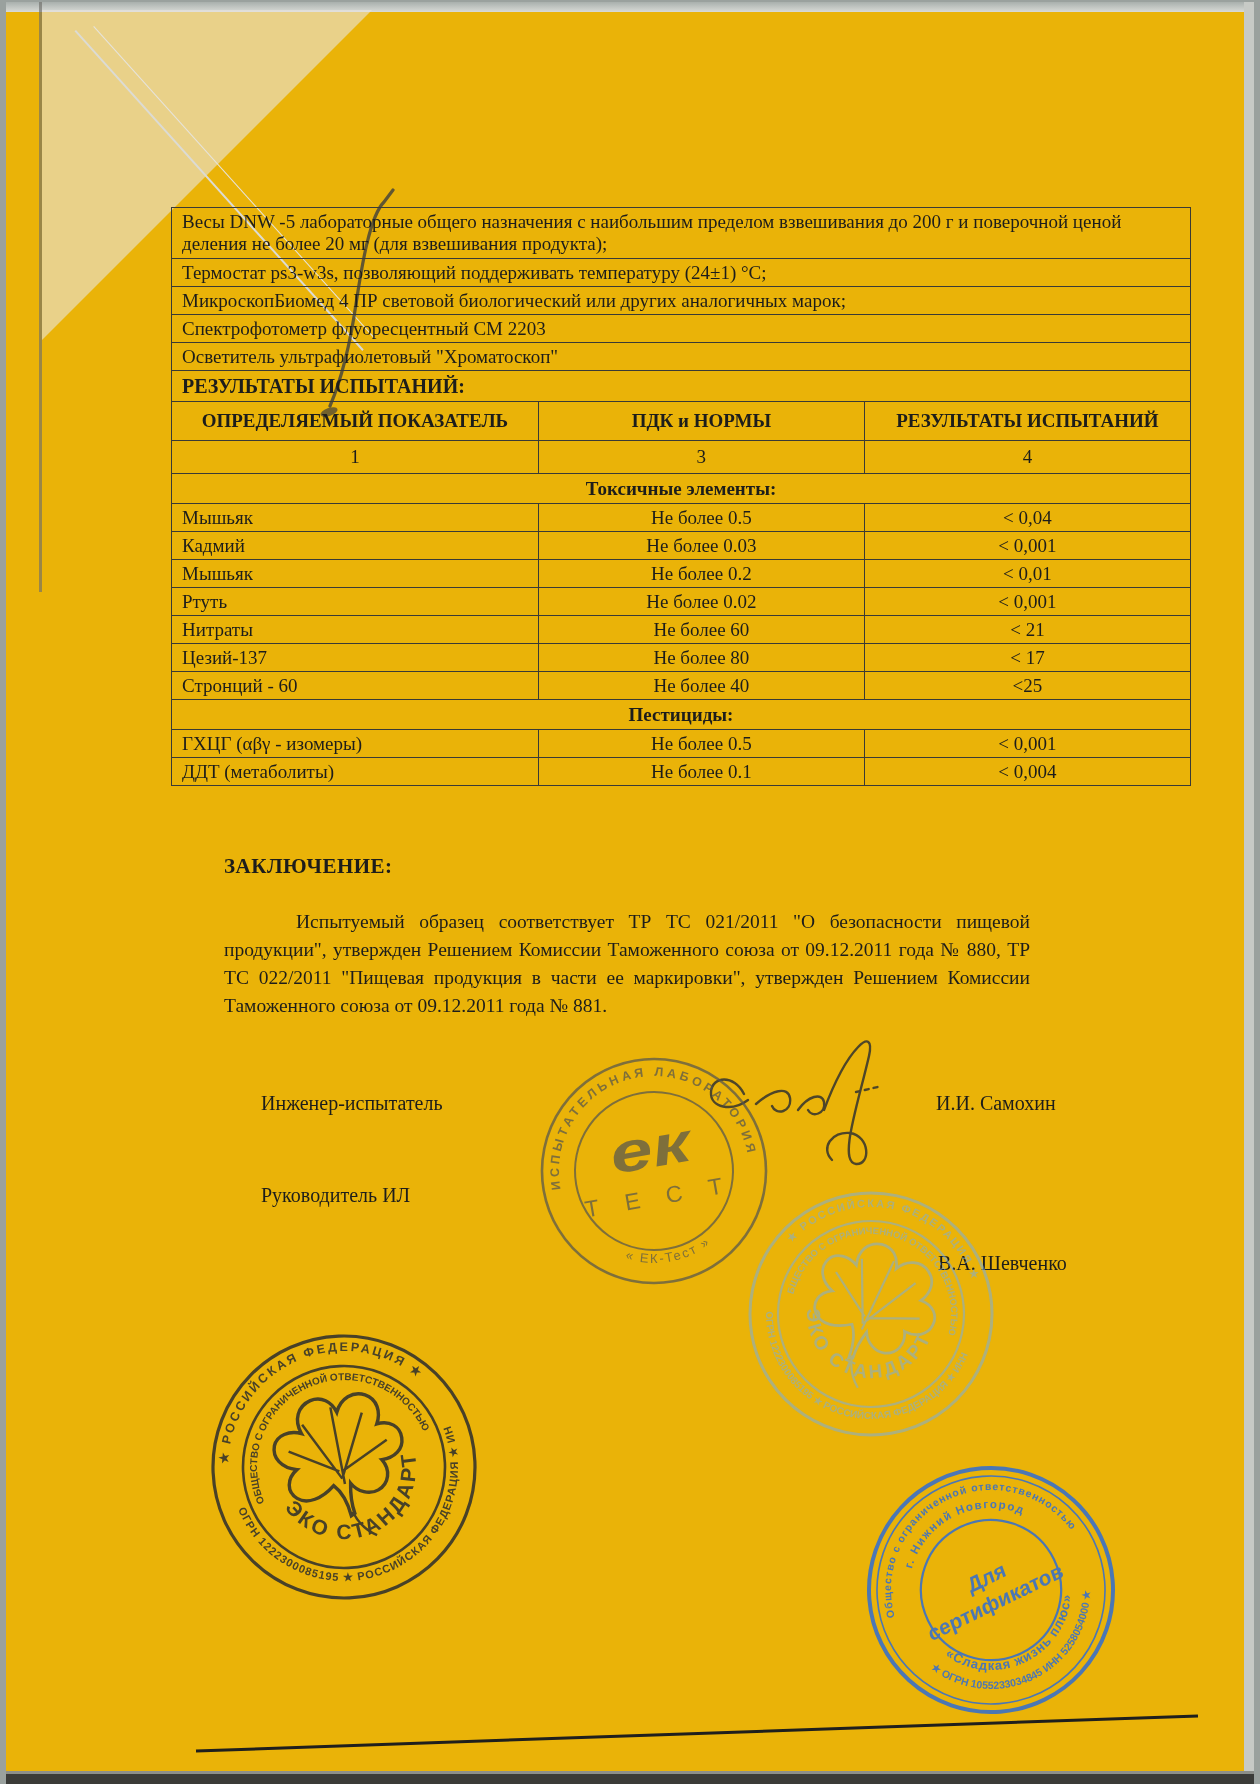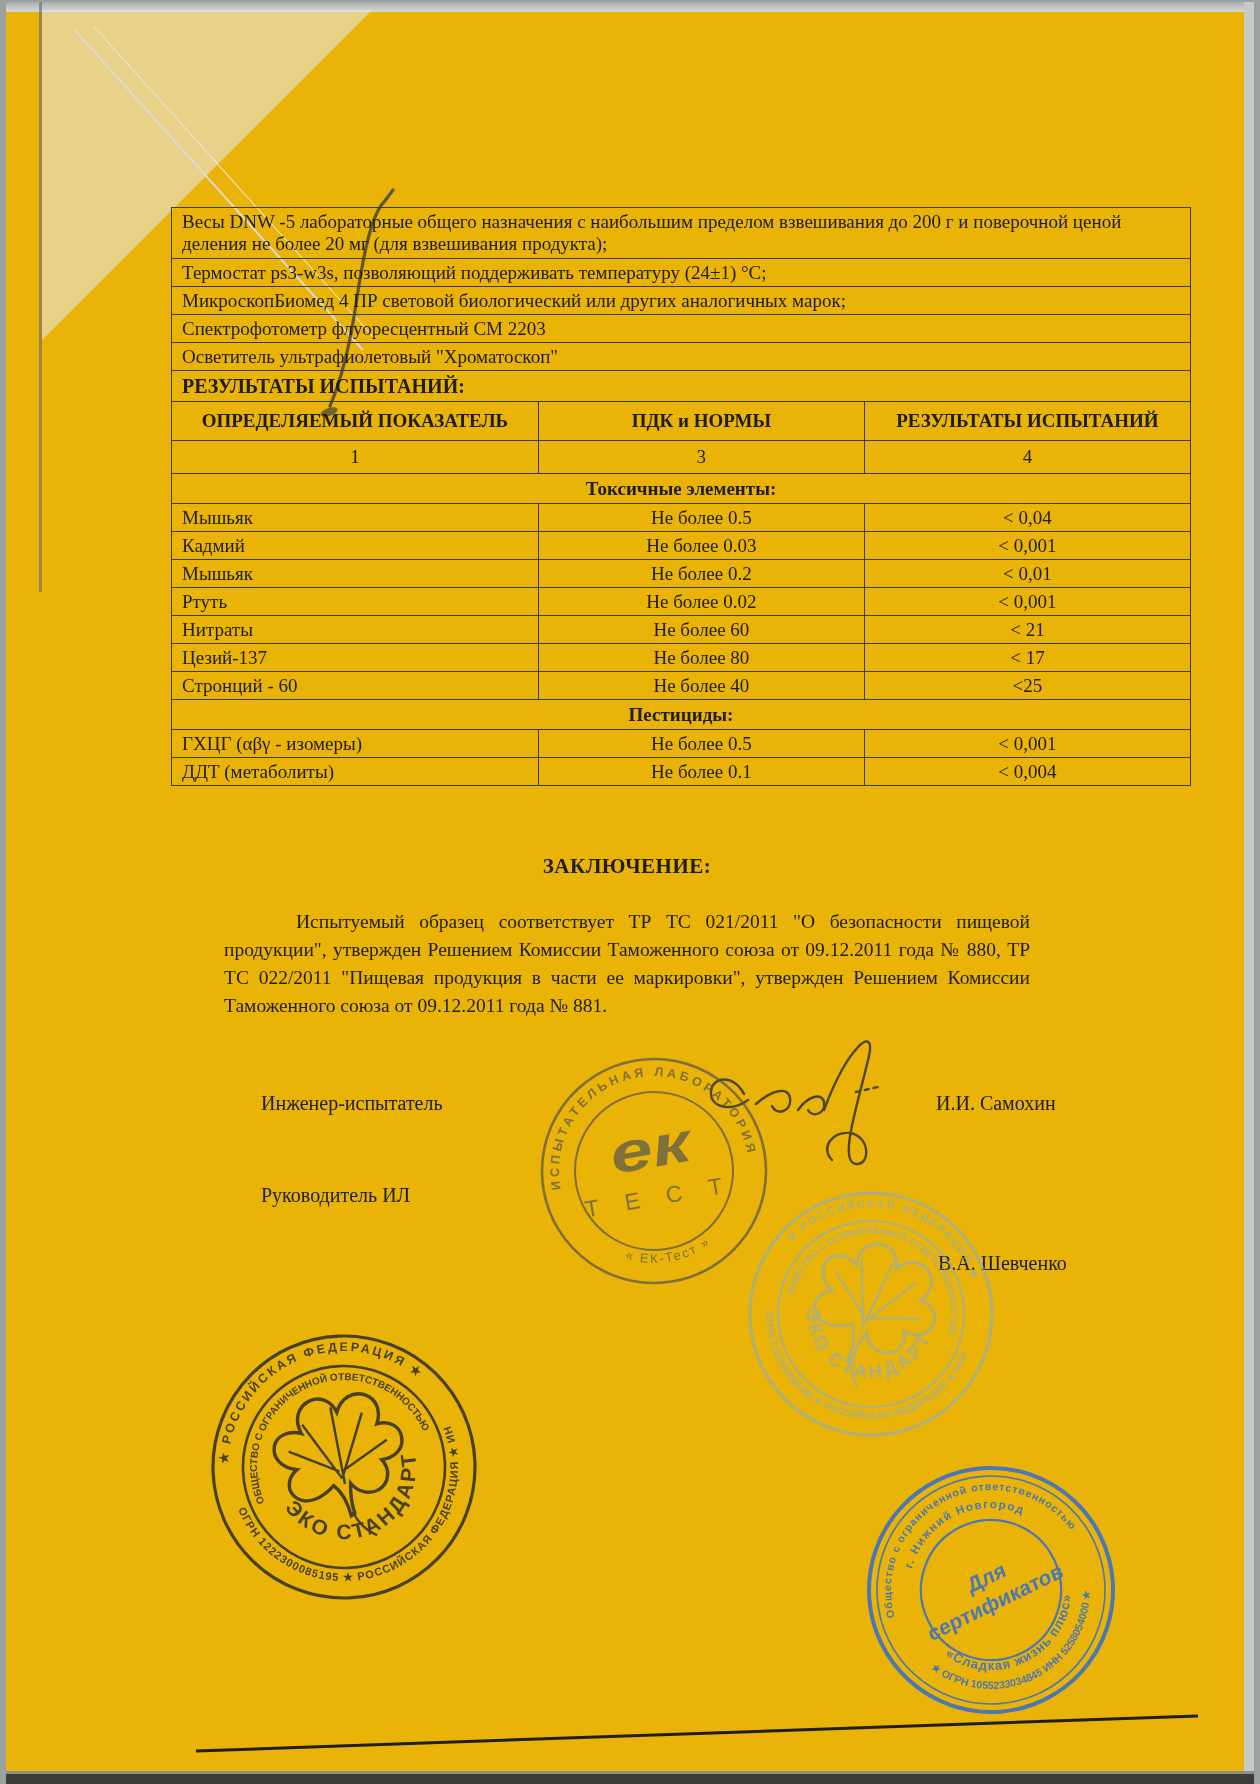--- a/index.html
+++ b/index.html
@@ -33,21 +33,21 @@
   tr.eq1 td{height:48px;}
   tr.eq td{height:25px;}
   tr.title td{height:28px;font-weight:bold;font-size:20px;}
   tr.head td{height:36px;font-weight:bold;text-align:center;}
   tr.num td{height:30px;text-align:center;}
   tr.sec td{height:27px;font-weight:bold;text-align:center;}
   tr.data td{height:25px;}
   td.c{text-align:center;}
 
   
-  .concl-title{position:absolute;left:218px;top:852px;width:806px;text-align:center;font-weight:bold;font-size:21px;letter-spacing:.5px;}
+  .concl-title{position:absolute;left:218px;top:852px;width:806px;font-weight:bold;font-size:21px;letter-spacing:.5px;}
   .concl-text{position:absolute;left:218px;top:906px;width:806px;font-size:19.5px;line-height:28px;text-align:justify;text-indent:72px;}
 
   
   .sig-role1{position:absolute;left:255px;top:1090px;font-size:20px;}
   .sig-name1{position:absolute;left:930px;top:1090px;font-size:20px;}
   .sig-role2{position:absolute;left:255px;top:1182px;font-size:20px;}
   .sig-name2{position:absolute;left:932px;top:1250px;font-size:20px;}
 
   
   .stamp{position:absolute;}

